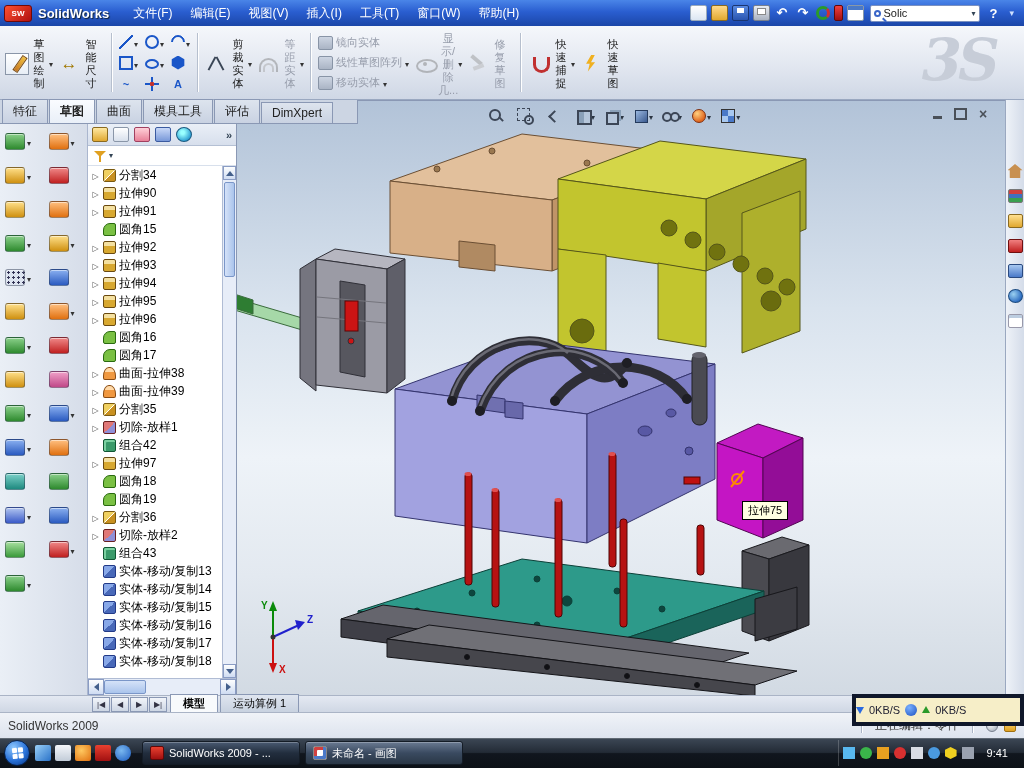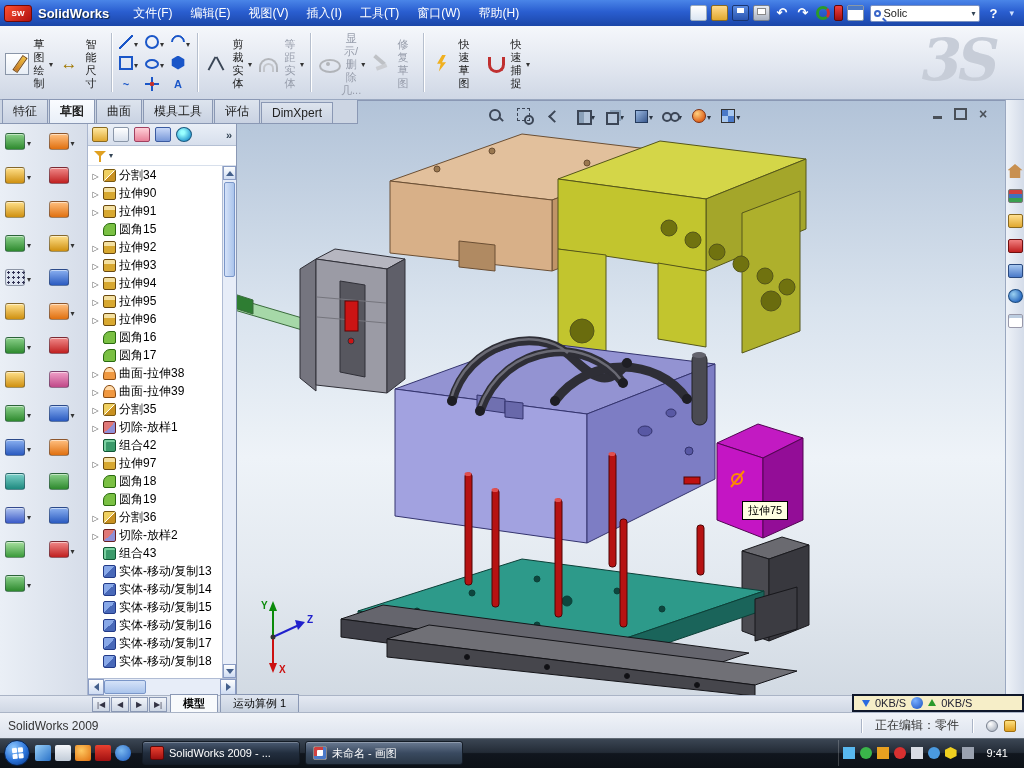--- a/index.html
+++ b/index.html
@@ -179,21 +179,21 @@
 .tp-globe{background:radial-gradient(circle at 35% 35%,#9ad0f0,#2a6ac0 75%);border-radius:50%;border:1px solid #1a4a80;}
 .tp-doc{background:#fff;border:1px solid #99a;box-shadow:inset 0 3px 0 #bccde0;}
 
 
 .docbar{position:absolute;top:695px;left:0;width:1024px;height:17px;background:linear-gradient(#e4e9f2,#cfd7e4);border-top:1px solid #aab4c6;display:flex;align-items:flex-end;padding-left:92px;z-index:2;}
 .vcr{min-width:18px;height:15px;margin-right:1px;background:linear-gradient(#f2f5fa,#cdd6e4);border:1px solid #8a98b4;font-size:8px;display:flex;align-items:center;justify-content:center;color:#334;}
 .dtab{padding:1px 12px;font-size:11px;border:1px solid #8a98b4;border-bottom:none;background:linear-gradient(#dfe5ef,#c8d2e0);margin-left:2px;white-space:nowrap;}
 .dtab.active{background:#f8fafc;font-weight:bold;}
 
 
-.netmon{position:absolute;top:694px;right:0;height:18px;width:172px;background:#f6eec8;border:2px solid #0f172a;display:flex;align-items:center;gap:5px;padding:0 8px;z-index:6;font-size:11px;color:#223;}
+.netmon{position:absolute;top:694px;right:0;height:32px;width:172px;background:#f6eec8;border:4px solid #0f172a;display:flex;align-items:center;gap:5px;padding:0 0;z-index:6;font-size:11px;color:#223;}
 .arr-down{width:0;height:0;border:4px solid transparent;border-top:7px solid #2a6ae0;margin-top:5px;}
 .arr-up{width:0;height:0;border:4px solid transparent;border-bottom:7px solid #2a9a2a;margin-bottom:5px;}
 .nm-badge{width:12px;height:12px;border-radius:50%;background:radial-gradient(circle at 35% 30%,#7ab0ff,#1a50c0);flex:none;}
 
 
 .statusbar{position:absolute;top:712px;left:0;width:1024px;height:26px;background:linear-gradient(#f0f3f8,#dde3ee);border-top:1px solid #aab4c6;display:flex;align-items:center;padding:0 8px;font-size:12px;color:#333;z-index:2;}
 .ssep{width:1px;height:14px;background:#aab4c6;box-shadow:1px 0 0 #fff;margin:0 7px;}
 .st-right{margin-left:auto;display:flex;align-items:center;gap:6px;}
 .st-ball{width:12px;height:12px;border-radius:50%;background:radial-gradient(circle at 35% 30%,#fff,#9aa4b4);border:1px solid #78808e;}
 .st-tag{width:12px;height:12px;background:linear-gradient(#ffe080,#e0a020);border:1px solid #a07010;border-radius:2px;}
@@ -566,47 +566,67 @@
         </div>
 
 
         <div class="cmd-btn disabled">
           <span class="cm cm-offset"></span>
           <span class="cmd-label">等距实体</span>
           <span class="cmd-arrow arr"></span>
         </div>
       </div>
     <div class="vsep"></div>
+    <div class="stack">
+
+        <div class="stack-btn disabled">
+          <span class="sm"></span>
+          <span>镜向实体</span>
+          <span class="cmd-arrow"></span>
+        </div>
+
+        <div class="stack-btn disabled">
+          <span class="sm"></span>
+          <span>线性草图阵列</span>
+          <span class="cmd-arrow arr"></span>
+        </div>
+
+        <div class="stack-btn disabled">
+          <span class="sm"></span>
+          <span>移动实体</span>
+          <span class="cmd-arrow arr"></span>
+        </div>
+      </div>
     <div class="cmd-group">
 
         <div class="cmd-btn disabled">
           <span class="cm cm-ddr"></span>
           <span class="cmd-label">显示/删除几...</span>
           <span class="cmd-arrow arr"></span>
         </div>
 
         <div class="cmd-btn disabled">
           <span class="cm cm-repair"></span>
           <span class="cmd-label">修复草图</span>
           <span class="cmd-arrow"></span>
         </div>
       </div>
     <div class="vsep"></div>
     <div class="cmd-group">
 
         <div class="cmd-btn">
+          <span class="cm cm-snap"></span>
+          <span class="cmd-label">快速捕捉</span>
+          <span class="cmd-arrow arr"></span>
+        </div>
+
+        <div class="cmd-btn">
           <span class="cm cm-rapid"></span>
           <span class="cmd-label">快速草图</span>
           <span class="cmd-arrow"></span>
-        </div>
-
-        <div class="cmd-btn">
-          <span class="cm cm-snap"></span>
-          <span class="cmd-label">快速捕捉</span>
-          <span class="cmd-arrow arr"></span>
         </div>
       </div>
     <div class="watermark">3S</div>
   </div>
 
   <div class="tabstrip">
 
   <span class="tab">特征</span>
       <span class="tab active">草图</span>
       <span class="tab">曲面</span>

